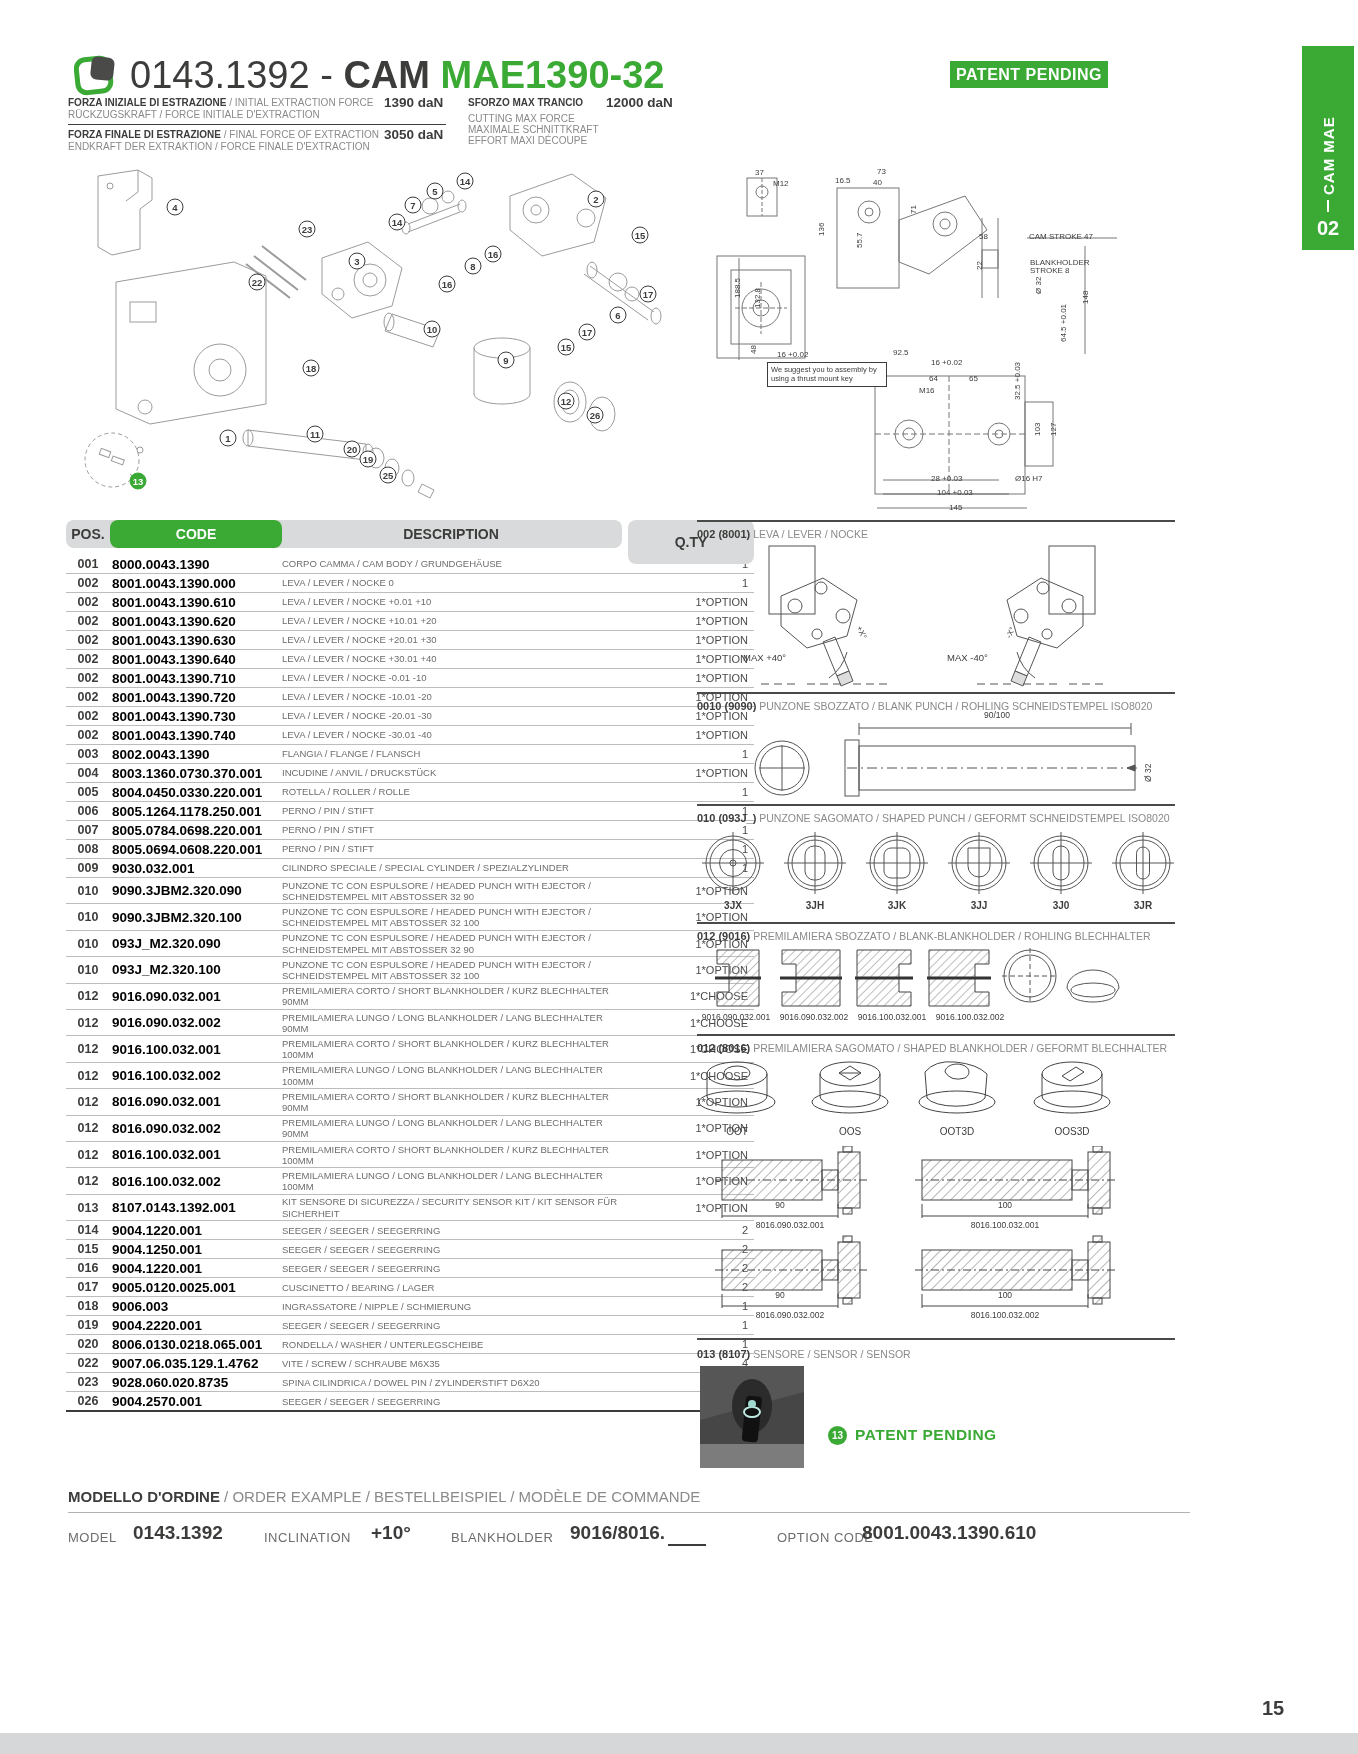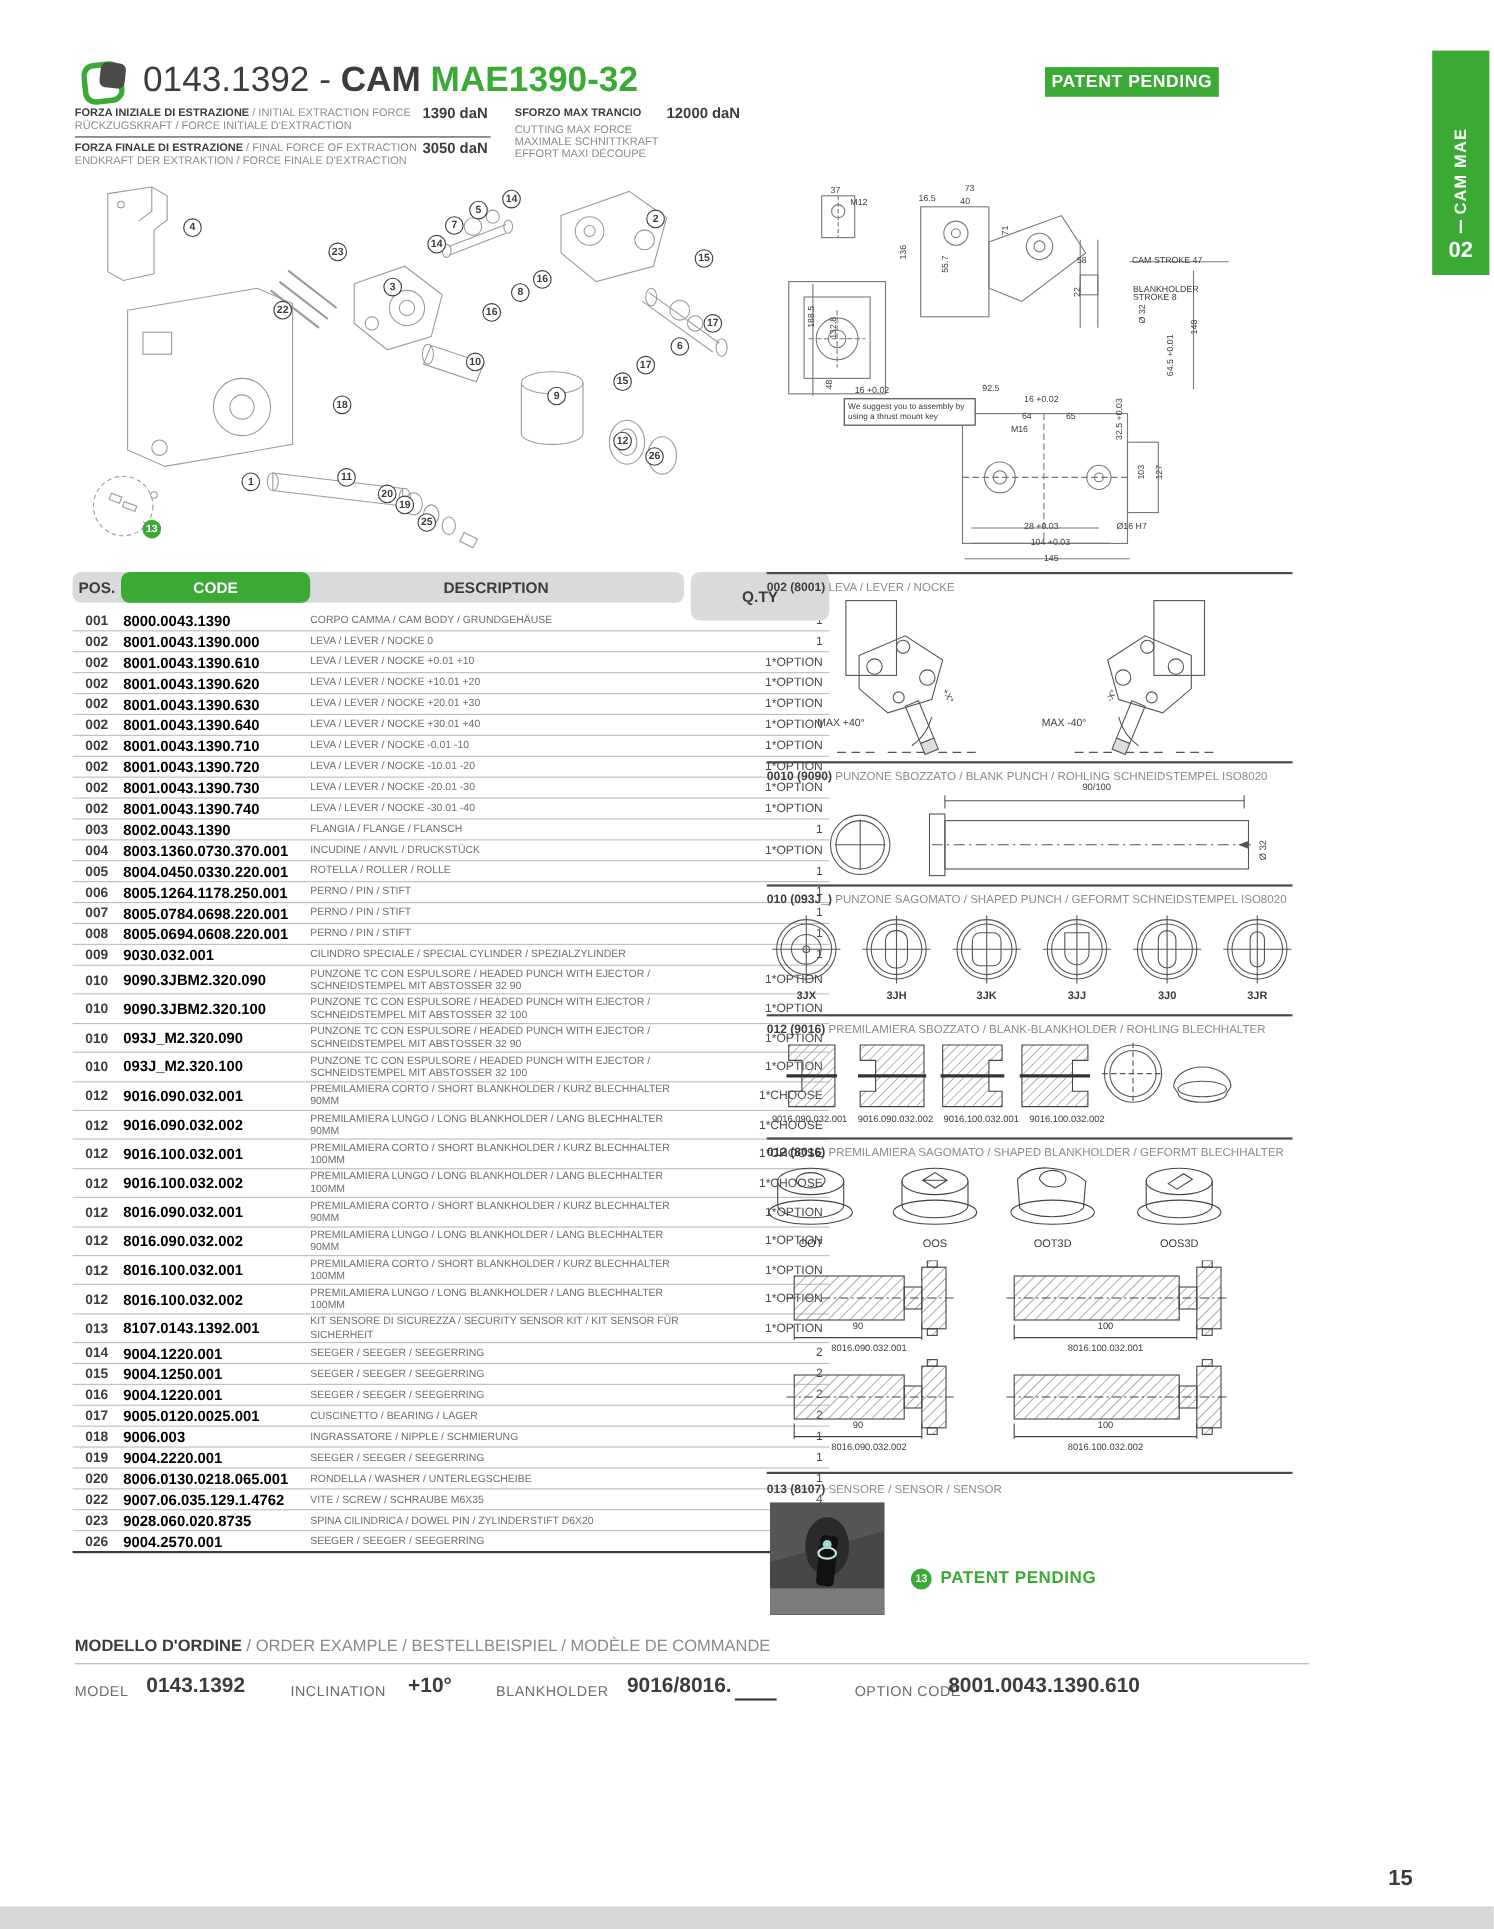--- a/index.html
+++ b/index.html
@@ -1,20 +1,20 @@
 <!DOCTYPE html>
 <html><head>
 <meta charset="utf-8">
 <style>
   html,body{margin:0;padding:0;}
   body{width:1358px;height:1754px;position:relative;background:#fff;overflow:hidden;
        font-family:"Liberation Sans",sans-serif;color:#3c3c3b;}
   .abs{position:absolute;}
   
-  .title{position:absolute;left:130px;top:54px;font-size:32px;white-space:nowrap;}
+  .title{position:absolute;left:130px;top:54px;font-size:38px;white-space:nowrap;}
   .title .code{font-weight:400;color:#3c3c3b;}
   .title b{color:#3c3c3b;}
   .title .model{color:#3aaa35;font-weight:bold;}
   .badge{position:absolute;left:950px;top:61px;width:158px;height:27px;background:#3aaa35;color:#fff;
          font-size:16px;font-weight:bold;display:flex;align-items:center;justify-content:center;letter-spacing:.5px;}
   
   .specs{position:absolute;left:68px;top:97px;width:625px;font-size:10px;color:#8a8a8a;}
   .specs b{color:#3c3c3b;font-size:10px;}
   .spec-line{position:absolute;white-space:nowrap;}
   .spec-val{position:absolute;font-size:13.5px;font-weight:bold;color:#3c3c3b;}

